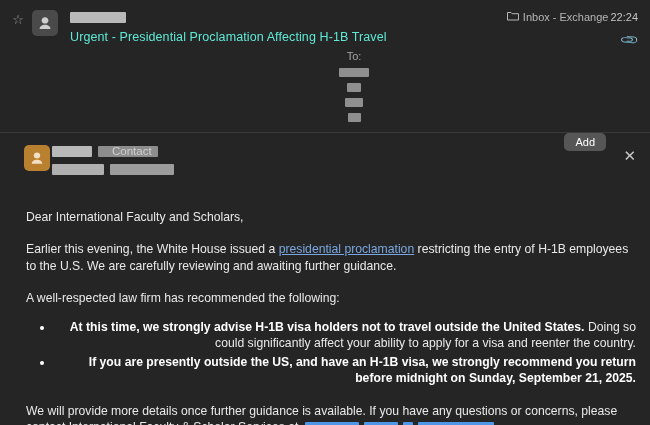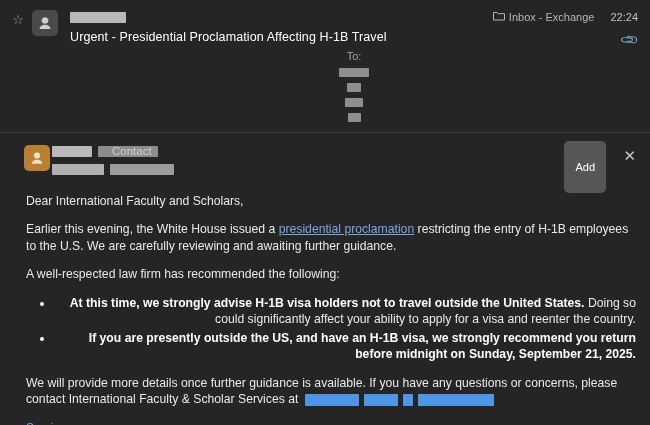--- a/index.html
+++ b/index.html
@@ -70,21 +70,21 @@
     vertical-align: middle;
   }
   .sender-redact { width: 56px; height: 11px; }
 
   .hdr-right {
     position: absolute;
     right: 12px;
     top: 11px;
     display: flex;
     align-items: center;
-    gap: 16px;
+    gap: 2px;
     font-size: 11px;
     color: #b6b6b6;
   }
   .mailbox-chip {
     display: flex;
     align-items: center;
     gap: 4px;
   }
   .folder-icon { color:#b6b6b6; display:block; }
   .time-text { color: #c2c2c2; font-size: 11px; }
@@ -94,21 +94,21 @@
     top: 33px;
     color: #b0b0b0;
     font-size: 12px;
     transform: rotate(-45deg);
   }
 
   .subject {
     margin-left: 34px;
     margin-top: 4px;
     font-size: 12.5px;
-    color: #ffffff;
+    color: #5eead4;
     letter-spacing: .1px;
   }
   .to-line {
     margin-left: 34px;
     margin-top: 6px;
     display: flex;
     align-items: center;
     gap: 6px;
     font-size: 11px;
     color: #a5a5a5;
@@ -162,27 +162,27 @@
     position: relative;
     left: -52px;
   }
   .contact-line2 { display:flex; gap:6px; }
   .c-r3 { width: 52px; height: 11px; background:#b0b0b0; }
   .c-r4 { width: 64px; height: 11px; background:#9c9c9c; }
 
   .add-button {
     position: absolute;
     right: 44px;
-    top: 8px;
+    top: 0;
     background: #565656;
     color: #ffffff;
     border: none;
     border-radius: 5px;
     font-size: 11px;
-    padding: 20px 11px;
+    padding: 3px 11px;
     font-family: "Liberation Sans", sans-serif;
     cursor: pointer;
   }
   .close-x {
     position: absolute;
     right: 14px;
     top: 15px;
     color: #c9c9c9;
     font-size: 15px;
     line-height: 15px;
@@ -191,21 +191,21 @@
 
   
   .msg-body {
     flex: 1;
     padding: 6px 14px 8px 26px;
     font-size: 12.2px;
     line-height: 1.35;
     color: #e9e9e9;
     overflow: hidden;
   }
-  .msg-body p { margin: 0 0 12px 0; }
+  .msg-body p { margin: 16px 0 12px 0; }
   .link {
     color: #7aa7e0;
     text-decoration: underline;
   }
   ul.advice {
     margin: 0 0 12px 0;
     padding-left: 28px;
   }
   ul.advice li {
     margin-bottom: 2px;

